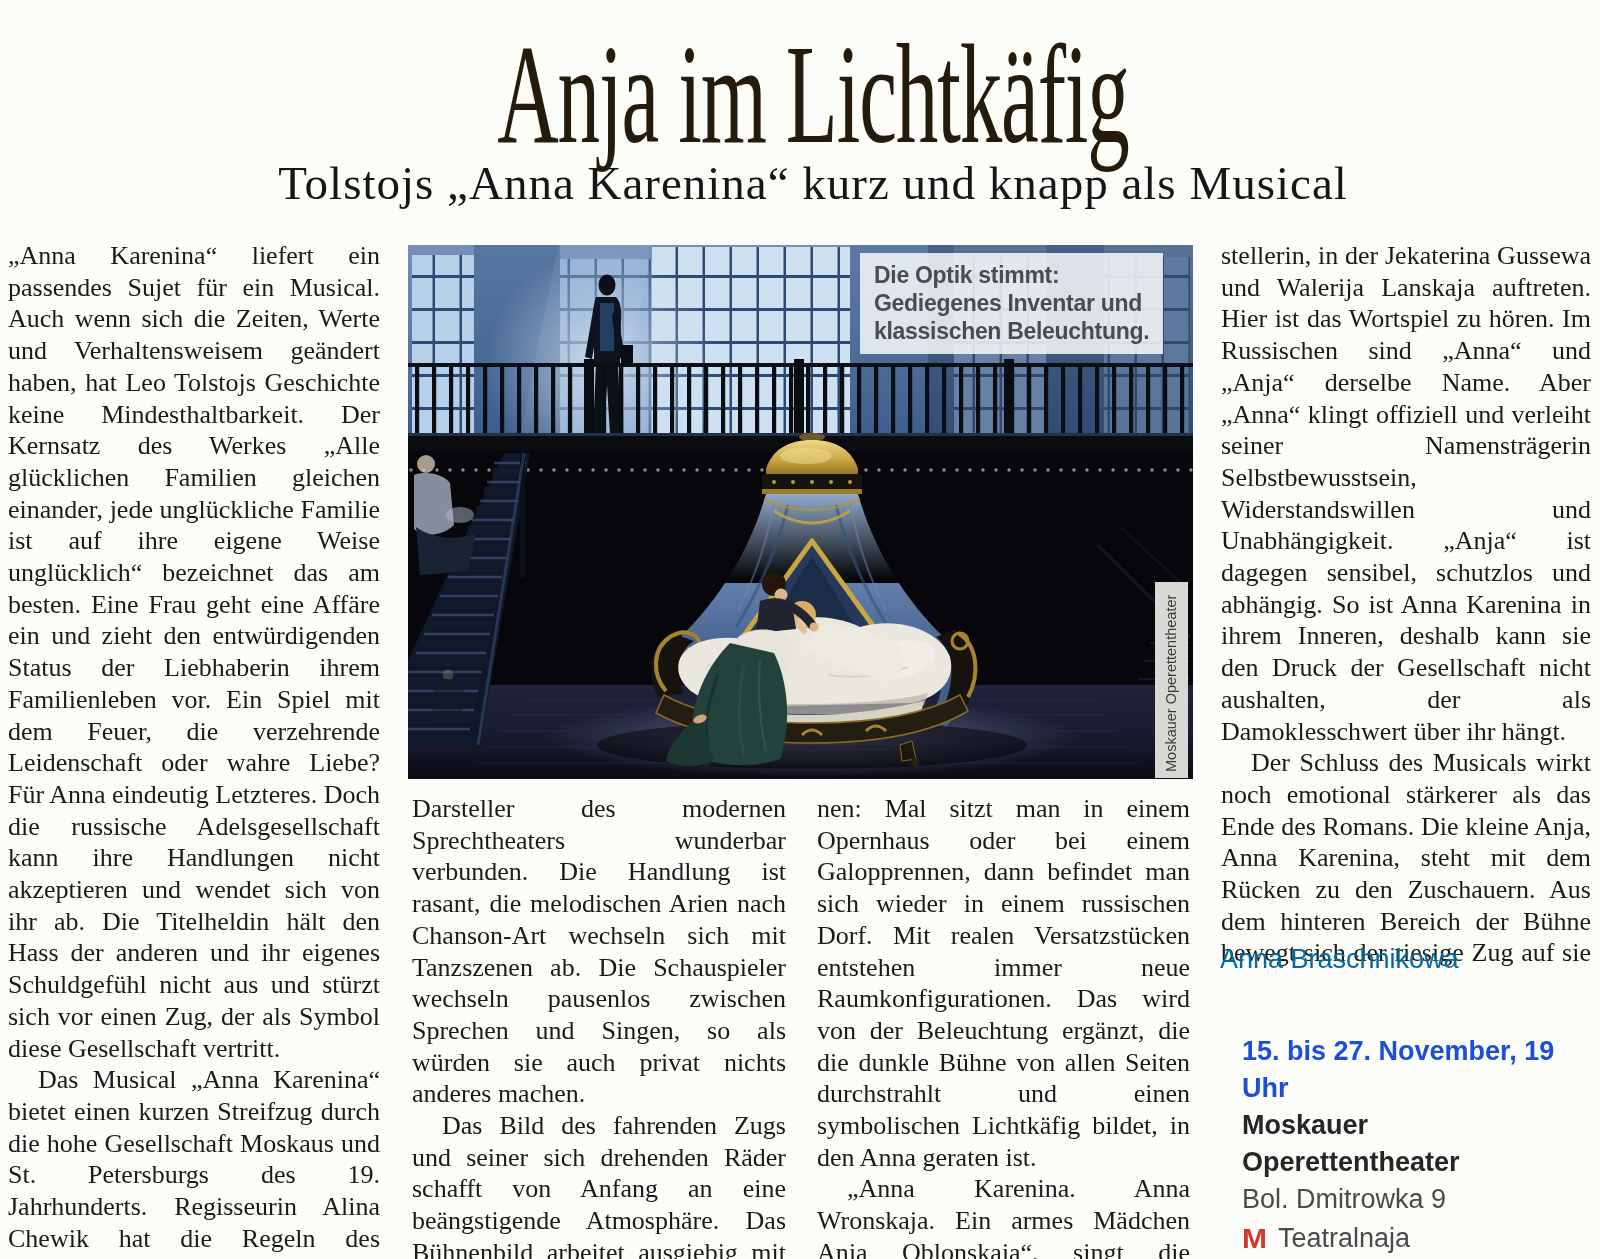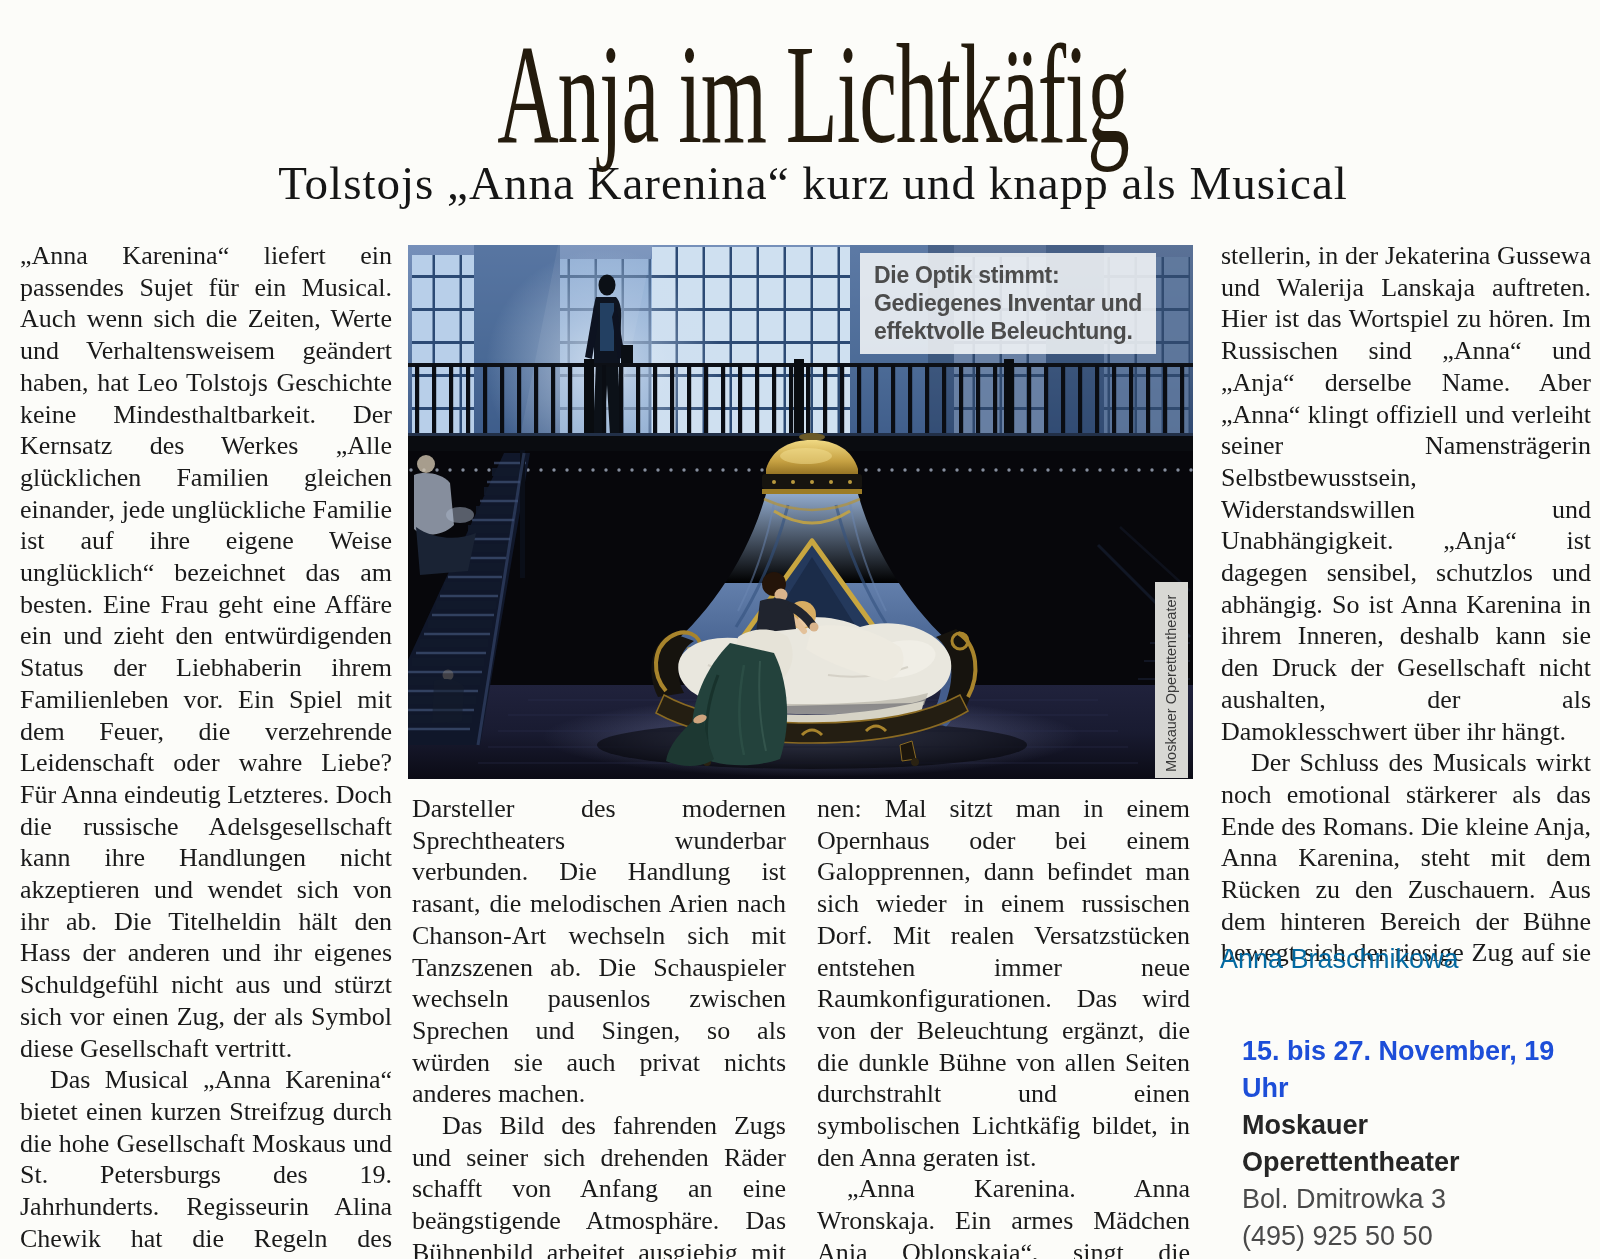--- a/index.html
+++ b/index.html
@@ -20,21 +20,21 @@
     text-align:center; white-space:nowrap;
     font-size:47px; line-height:62px; color:#161616; letter-spacing:1px;
   }
   .col {
     position:absolute; width:372px; top:240px; height:1019px;
     font-size:26px; line-height:31.7px; text-align:justify;
     overflow:hidden; hyphens:none;
   }
   .col p { margin:0; padding:0; }
   .col p.indent { text-indent:30px; }
-  #col1 { left:8px;margin-left:12px; }
+  #col1 { left:8px; }
   #col2 { left:412px; top:793px; width:374px; height:466px; }
   #col3 { left:817px; top:793px; width:373px; height:466px; }
   #col4 { left:1221px; width:370px; height:735px; }
   .author {
     position:absolute; left:1220px; top:944px; width:371px;
     font-family:"Liberation Sans", sans-serif; font-size:27px; color:#0369a1;
   }
   .event {
     position:absolute; left:1242px; top:1033px; width:350px;
     font-family:"Liberation Sans", sans-serif; font-size:27px;
@@ -286,28 +286,31 @@
         <path d="M336,420 C330,452 330,484 336,510" stroke="#2f5249" stroke-width="2.5" opacity="0.7" fill="none"></path>
         <path d="M352,416 C350,448 352,480 358,506" stroke="#3e6157" stroke-width="2" opacity="0.6" fill="none"></path>
         <path d="M292,470 C272,486 260,502 258,516 C276,524 296,522 306,514 C300,498 296,484 296,472 Z" fill="#1d3832"></path>
         <ellipse cx="292" cy="474" rx="7" ry="4" fill="#cfa57f" transform="rotate(-20 292 474)"></ellipse>
       </g>
     </svg>
 
     <div class="caption">
         <span>Die Optik stimmt:</span>
         <span>Gediegenes Inventar und</span>
-        <span>effektvolle Beleuchtung.</span>
+        <span>klassischen Beleuchtung.</span>
       </div>
     <div class="credit">Moskauer Operettentheater</div>
   </div>
 
   <div class="author">Anna Braschnikowa</div>
 
   <div class="event">
     <div class="date teal">15. bis 27. November, 19 Uhr</div>
     <div class="venue">Moskauer Operettentheater</div>
-    <div>Bol. Dmitrowka 3</div>
+    <div>Bol. Dmitrowka 9</div>
+    <div>
+      <span class="metro-m">M</span><span>Teatralnaja</span>
+    </div>
     <div>(495) 925 50 50</div>
 
   </div>
 
 </div>
 
 </body></html>

